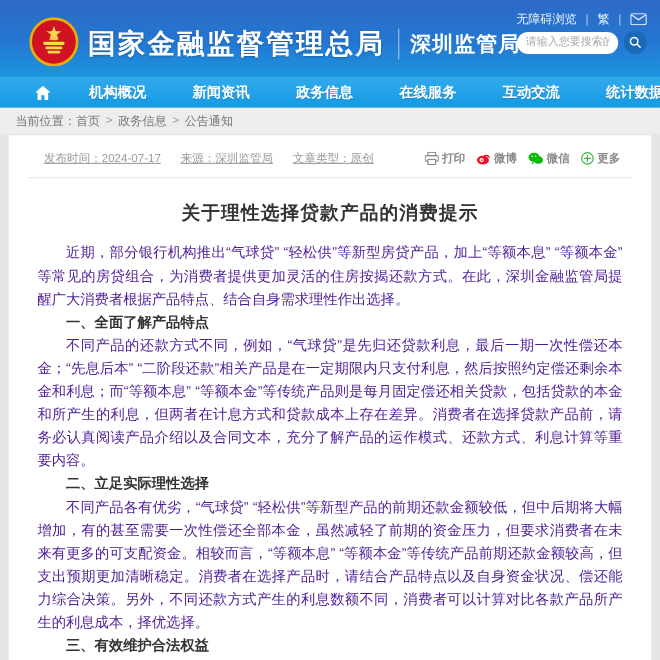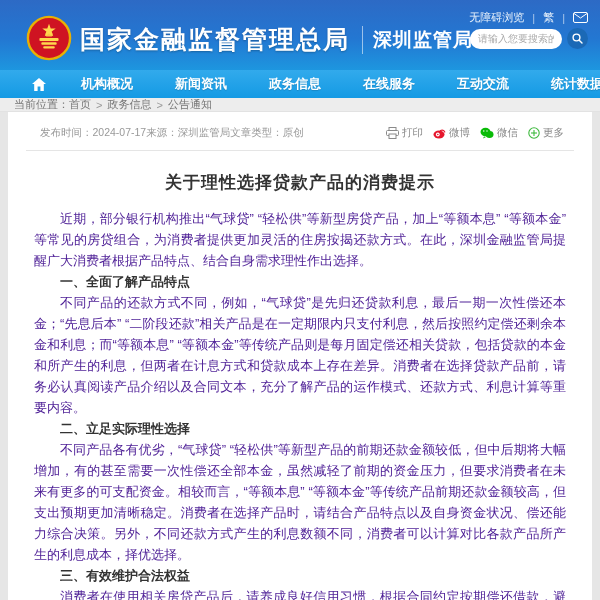--- a/index.html
+++ b/index.html
@@ -67,41 +67,41 @@
   .nav-home { display: flex; align-items: center; padding: 0 14px; cursor: pointer; }
   .nav-sep { width: 1px; height: 13px; background: rgba(255,255,255,.45); }
   .nav-item {
     color: #fff; font-size: 13px; font-weight: bold;
     padding: 0 21px; cursor: pointer; white-space: nowrap;
     text-shadow: 0 1px 1px rgba(0,0,0,.15);
   }
 
   
   .breadcrumb {
-    height: 14px; background: #ededed; border-bottom: 1px solid #e2e2e2;
+    height: 25px; background: #ededed; border-bottom: 1px solid #e2e2e2;
     display: flex; align-items: center; padding: 0 14px;
     font-size: 11px; color: #777;
   }
   .breadcrumb .crumb { color: #777; cursor: pointer; }
   .breadcrumb .bsep { margin: 0 5px; color: #999; }
 
   
   .content-panel {
     background: #fff; margin: 0 8px; min-height: 475px;
     padding: 10px 18px 16px;
   }
   .meta-row {
     display: flex; align-items: center; justify-content: space-between;
     padding: 4px 10px 10px 14px;
     border-bottom: 1px solid #e5e5e5;
     font-size: 10.5px; color: #999;
   }
-  .meta-left { display: flex; white-space: nowrap; }
+  .meta-left { display: flex; gap: 18px; white-space: nowrap; text-decoration: underline; }
   .meta-right { display: flex; align-items: center; gap: 10px; white-space: nowrap; }
-  .share-item { display: flex; align-items: center; gap: 3px; cursor: pointer; color: #888; }
+  .share-item { display: flex; align-items: center; gap: 3px; cursor: pointer; color: #888; font-weight: bold; }
   .share-item svg { display: block; }
 
   .article-title {
     text-align: center; font-size: 17px; font-weight: bold; color: #333;
     margin: 20px 0 14px; letter-spacing: 1px;
   }
   .article-body { padding: 0 8px; }
   .article-body p {
     font-size: 13px; line-height: 21px; text-align: justify;
     text-indent: 2em; color: #4c1d95;

